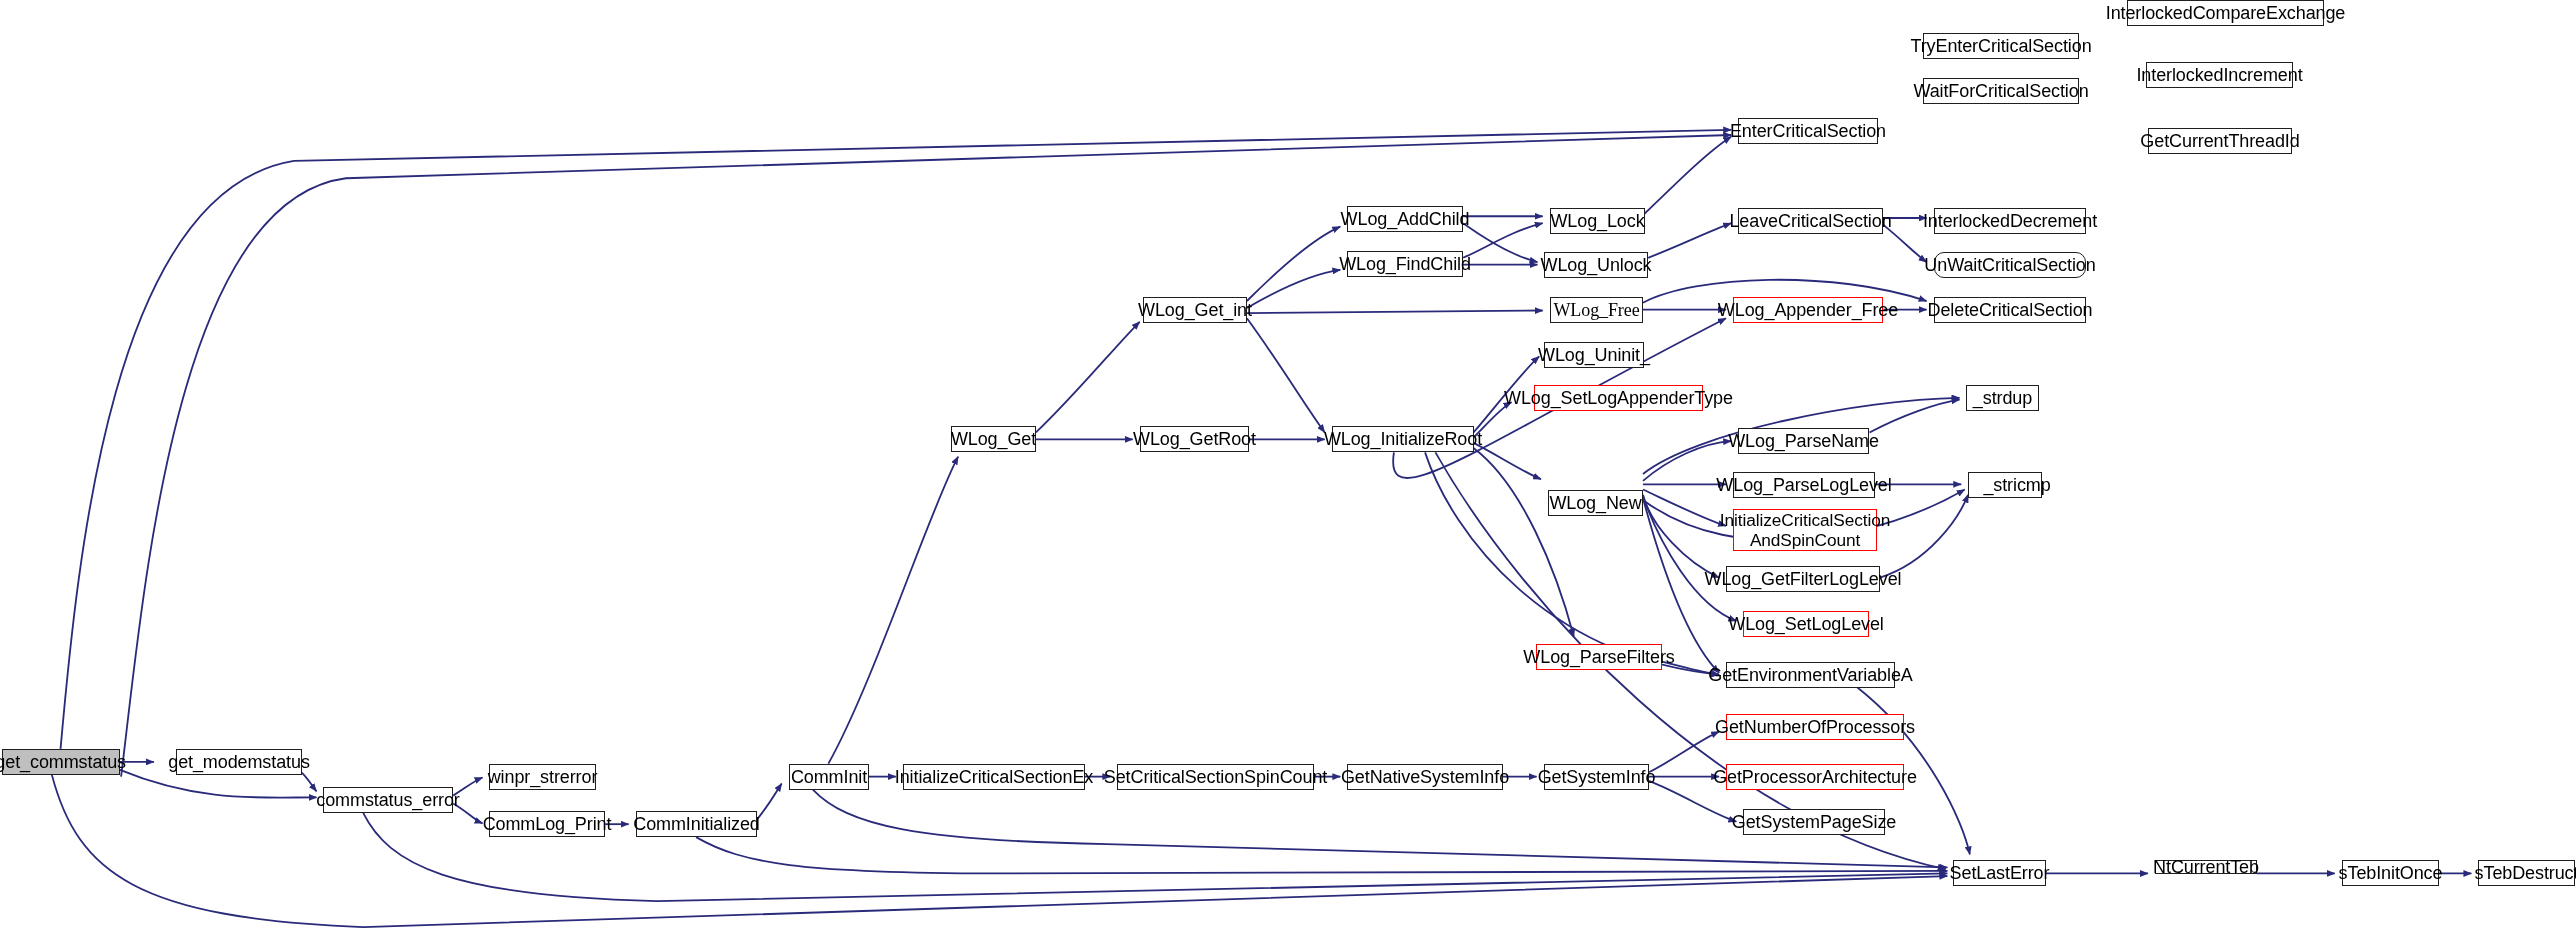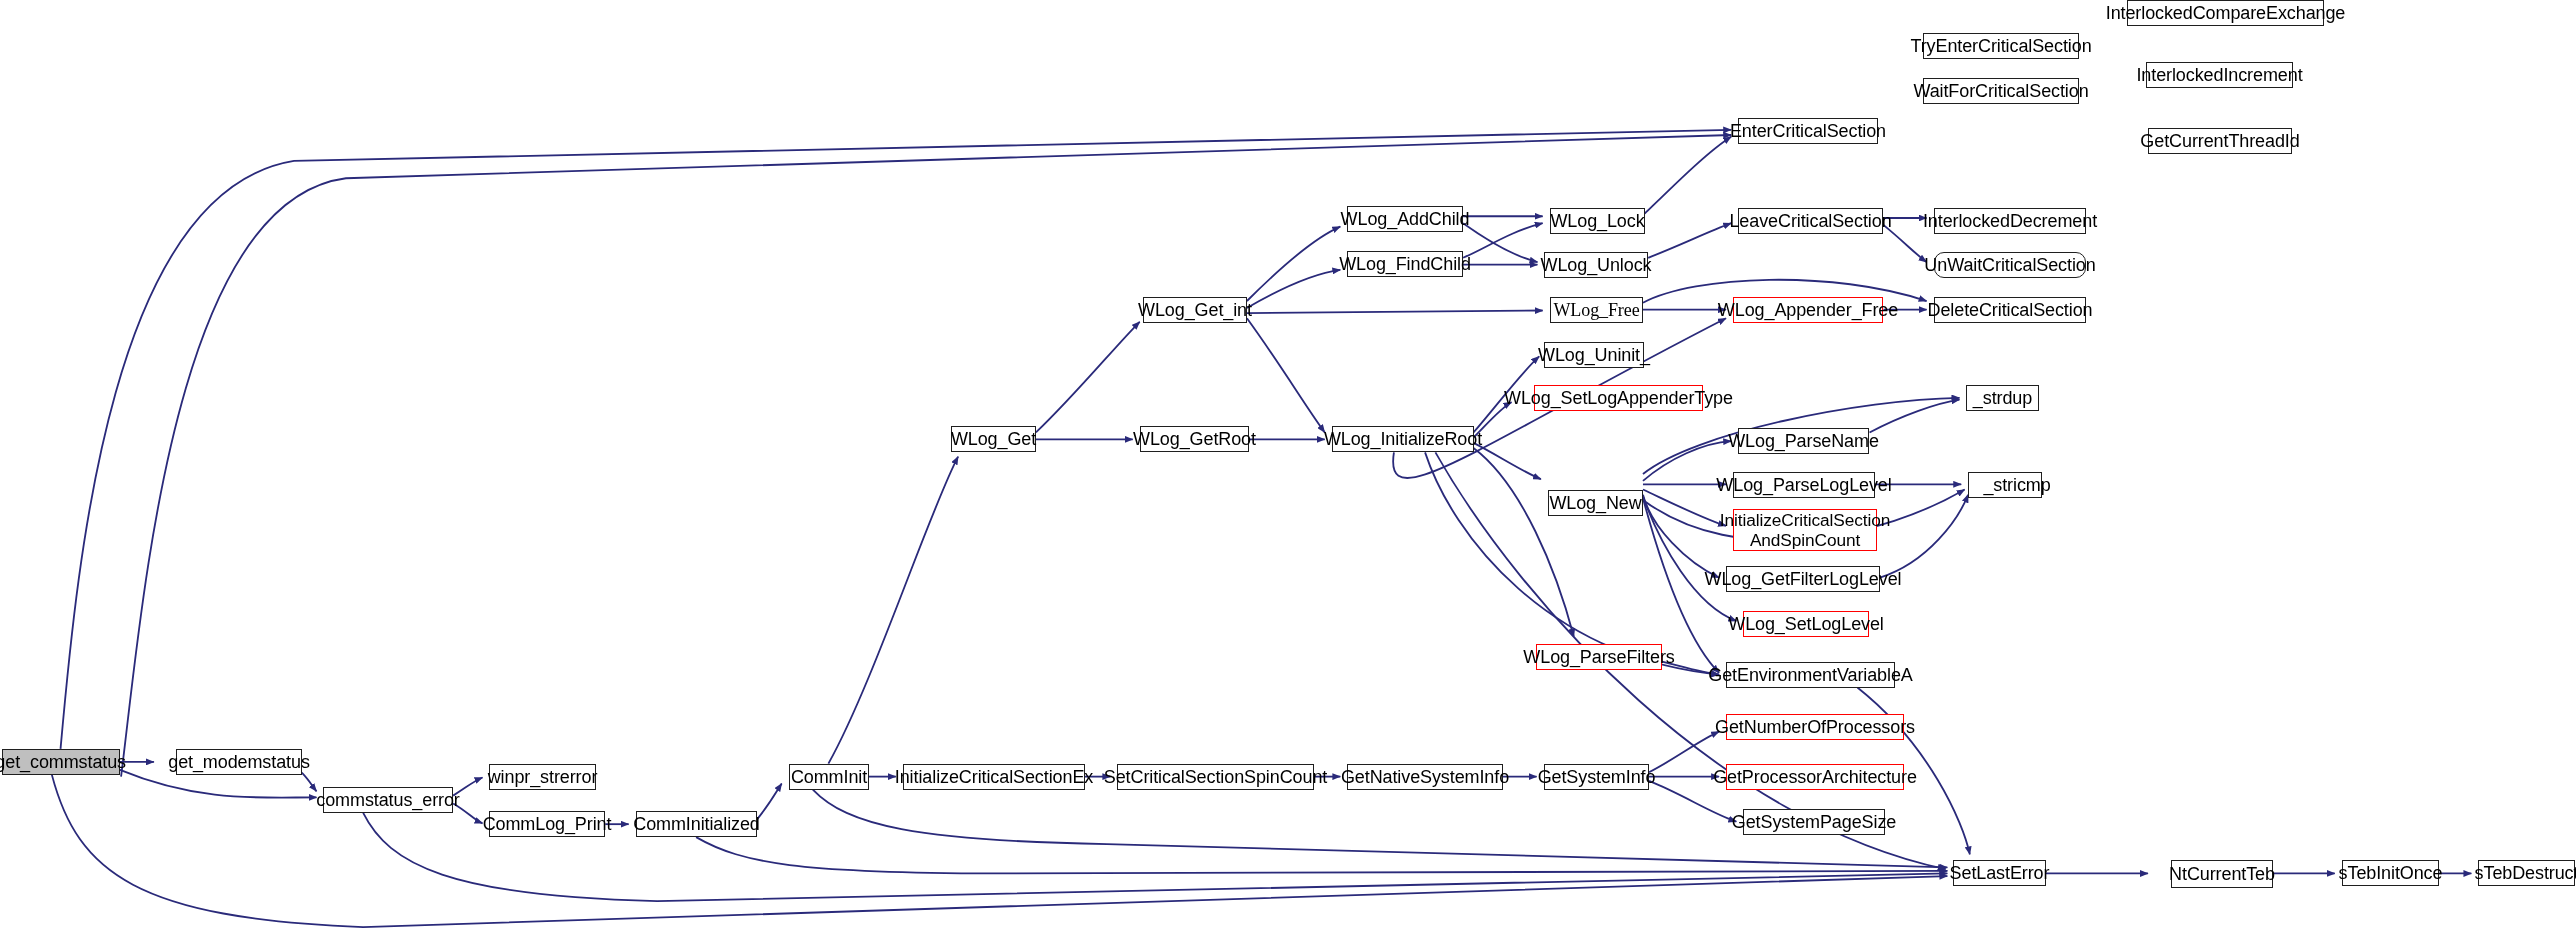--- a/index.html
+++ b/index.html
@@ -132,21 +132,21 @@
       <div class="node" style="left: 636px; top: 811px; width: 121px; height: 26px;">CommInitialized</div>
       <div class="node" style="left: 789px; top: 764px; width: 80px; height: 26px;">CommInit</div>
       <div class="node" style="left: 903px; top: 764px; width: 182px; height: 26px;">InitializeCriticalSectionEx</div>
       <div class="node" style="left: 1117px; top: 764px; width: 197px; height: 26px;">SetCriticalSectionSpinCount</div>
       <div class="node" style="left: 1347px; top: 764px; width: 156px; height: 26px;">GetNativeSystemInfo</div>
       <div class="node" style="left: 1544px; top: 764px; width: 105px; height: 26px;">GetSystemInfo</div>
       <div class="node red" style="left: 1726px; top: 714px; width: 178px; height: 26px;">GetNumberOfProcessors</div>
       <div class="node red" style="left: 1726px; top: 764px; width: 178px; height: 26px;">GetProcessorArchitecture</div>
       <div class="node" style="left: 1743px; top: 809px; width: 142px; height: 26px;">GetSystemPageSize</div>
       <div class="node" style="left: 1953px; top: 860px; width: 93px; height: 26px;">SetLastError</div>
-      <div class="node" style="left: 2155px; top: 860px; width: 102px; height: 28px; margin-left: 16px;">NtCurrentTeb</div>
+      <div class="node" style="left: 2155px; top: 860px; width: 102px; height: 14px;">NtCurrentTeb</div>
       <div class="node" style="left: 2342px; top: 860px; width: 97px; height: 26px;">sTebInitOnce</div>
       <div class="node" style="left: 2478px; top: 860px; width: 97px; height: 26px;">sTebDestruct</div>
       <div class="node" style="left: 951px; top: 426px; width: 85px; height: 26px;">WLog_Get</div>
       <div class="node" style="left: 1140px; top: 426px; width: 109px; height: 26px;">WLog_GetRoot</div>
       <div class="node" style="left: 1332px; top: 426px; width: 142px; height: 26px;">WLog_InitializeRoot</div>
       <div class="node" style="left: 1143px; top: 297px; width: 104px; height: 26px;">WLog_Get_int</div>
       <div class="node" style="left: 1347px; top: 206px; width: 116px; height: 26px;">WLog_AddChild</div>
       <div class="node" style="left: 1347px; top: 251px; width: 116px; height: 26px;">WLog_FindChild</div>
       <div class="node" style="left: 1550px; top: 208px; width: 95px; height: 26px;">WLog_Lock</div>
       <div class="node" style="left: 1544px; top: 252px; width: 104px; height: 26px;">WLog_Unlock</div>

